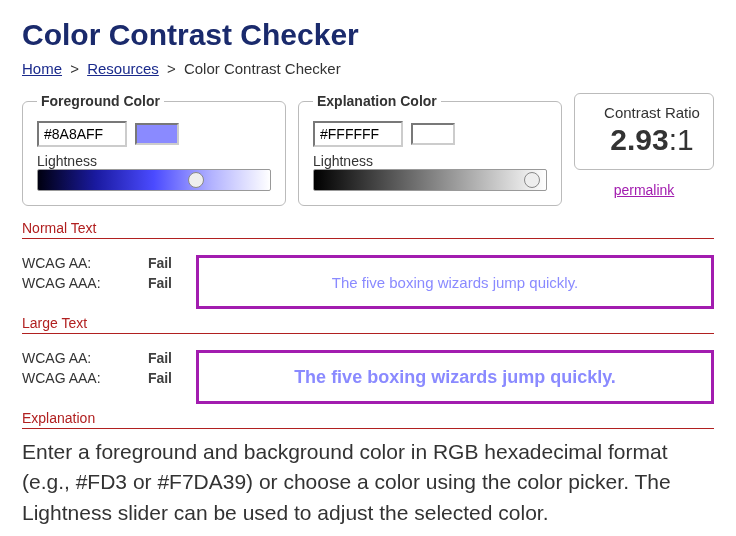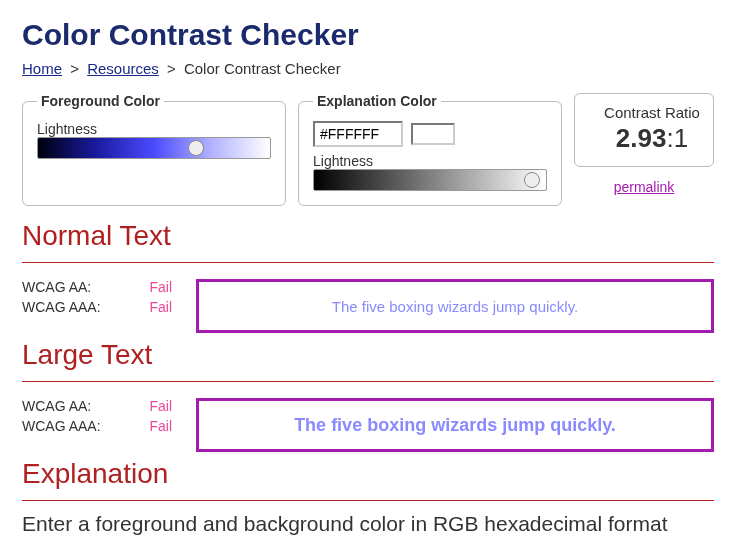--- a/index.html
+++ b/index.html
@@ -89,43 +89,43 @@
     width: 140px;
   }
   .ratio-box {
     border: 1px solid #bbb;
     border-radius: 6px;
     padding: 10px 12px 12px 28px;
     text-align: center;
     width: 100%;
   }
   .ratio-label { font-size: 15px; margin-bottom: 2px; }
-  .ratio-value { font-size: 26px; font-weight: 400; }
+  .ratio-value { font-size: 30px; font-weight: 400; }
   .ratio-value .bold { font-weight: 700; }
   .permalink { font-size: 14px; color: #a21caf; text-decoration: underline; }
   h2.section-title {
     color: #b12020;
-    font-size: 28px;
+    font-size: 14px;
     font-weight: 400;
     margin: 6px 0 2px 0;
     border-bottom: 1px solid #b12020;
-    padding-bottom: 10px;
+    padding-bottom: 2px;
   }
   .result-block {
     display: flex;
     gap: 24px;
     margin: 16px 0 6px 0;
     align-items: stretch;
   }
   .results {
     width: 150px;
     font-size: 14px;
   }
   .results .row { margin-bottom: 4px; display:flex; justify-content: space-between;}
-  .results .status { color: #ec4899; font-weight: 400; text-align: right; }
+  .results .status { color: #404040; font-weight: 700; text-align: right; }
   .sample {
     flex: 1;
     border: 3px solid #a21caf;
     display: flex;
     align-items: center;
     justify-content: center;
     min-height: 54px;
     font-size: 15px;
   }
   .sample.large { font-weight: 700; font-size: 18px; }
@@ -140,20 +140,24 @@
   <a href="#">Home</a>
   <span class="sep">&gt;</span>
   <a href="#">Resources</a>
   <span class="sep">&gt;</span>
   <span>Color Contrast Checker</span>
 </div>
 
 <div class="panels">
   <fieldset class="color-panel">
     <legend>Foreground Color</legend>
+    <div class="color-row">
+      <input class="hex-input" value="#8A8AFF" style="">
+      <div class="swatch" style="background:#8A8AFF"></div>
+    </div>
     <div class="lightness-label">Lightness</div>
     <div class="slider-wrap" style="background:linear-gradient(to right, #000010, #1a1aa0, #4b4bff, #b3b3ff, #ffffff)">
       <div class="slider-thumb" style="left:68%"></div>
     </div>
   </fieldset>
 
   <fieldset class="color-panel">
     <legend>Explanation Color</legend>
     <div class="color-row">
       <input class="hex-input" value="#FFFFFF" style="">

